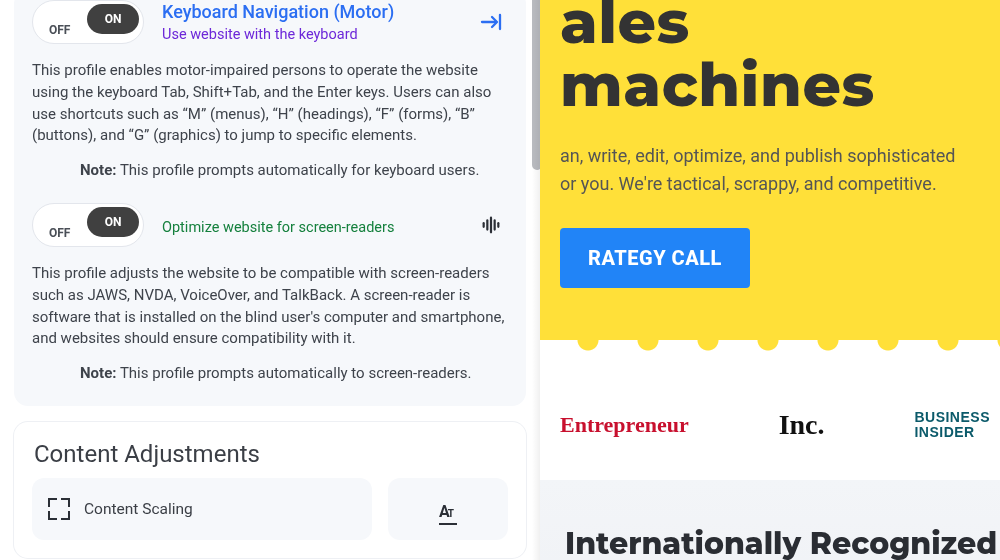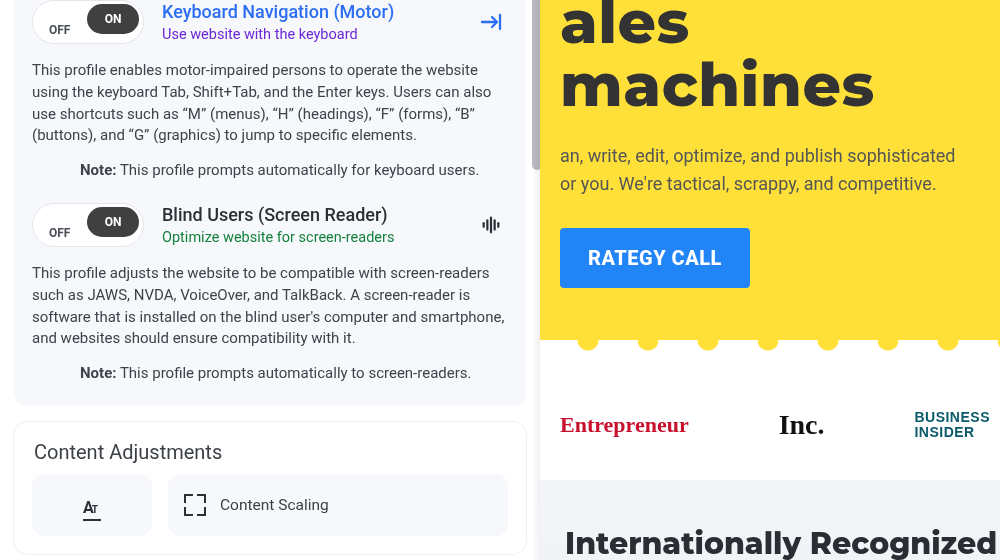--- a/index.html
+++ b/index.html
@@ -67,21 +67,21 @@
   }
   .scrollbar {
     position: absolute; right: -2px; top: 0; width: 10px; height: 180px;
     background: #b9bbc0; border-radius: 5px;
   }
   .card {
     background: #f6f8fb; border-radius: 14px; margin: 0 14px 16px 14px;
     padding: 18px 18px 20px 18px;
   }
   .section-title {
-    font-size: 20px; color: #3b3f46; margin: 12px 0 10px 20px; font-weight: 400;
+    font-size: 24px; color: #3b3f46; margin: 12px 0 10px 20px; font-weight: 400;
   }
 
   .profile { margin-bottom: 24px; }
   .prof-head { display: flex; align-items: center; gap: 18px; }
   .toggle {
     width: 112px; height: 44px; background: #fff; border: 1px solid #e3e6ec;
     border-radius: 999px; position: relative; display: flex; align-items: center;
     justify-content: space-between; padding: 16px 4px 0 16px; font-size: 12px;
     font-weight: 700; color: #4a4f57; cursor: pointer; flex-shrink: 0;
   }
@@ -192,21 +192,20 @@
         </div>
       </div>
 
       <div class="profile" style="margin-bottom:4px;">
         <div class="prof-head">
           <div class="toggle">
             <span>OFF</span>
             <span class="knob">ON</span>
           </div>
           <div class="prof-titles">
-            <div class="prof-title" style="color:#2b2f36">Blind Users (Screen Reader)</div>
             <div class="prof-sub muted">Optimize website for screen-readers</div>
           </div>
           <div class="prof-icon dark">
             <svg width="22" height="22" viewBox="0 0 24 24" fill="none" stroke="currentColor" stroke-width="2.4" stroke-linecap="round">
               <line x1="4" y1="10" x2="4" y2="14"></line>
               <line x1="8" y1="7" x2="8" y2="17"></line>
               <line x1="12" y1="4" x2="12" y2="20"></line>
               <line x1="16" y1="7" x2="16" y2="17"></line>
               <line x1="20" y1="10" x2="20" y2="14"></line>
             </svg>
@@ -217,25 +216,25 @@
           <b>Note:</b>
           <span>This profile prompts automatically to screen-readers.</span>
         </div>
       </div>
 
     </div>
 
     <div class="adjust-card">
       <div class="section-title" style="margin:0 0 6px 2px;">Content Adjustments</div>
       <div class="adjust-row">
-        <div class="adjust-item" style="max-width:120px; justify-content:center;">
-          <div class="aa-icon">A<span style="font-size:10px">T</span><span class="line"></span></div>
-        </div>
         <div class="adjust-item">
           <div class="icon corners"><span></span></div>
           <span>Content Scaling</span>
         </div>
+        <div class="adjust-item" style="max-width:120px; justify-content:center;">
+          <div class="aa-icon">A<span style="font-size:10px">T</span><span class="line"></span></div>
+        </div>
       </div>
     </div>
 
   </div>
 
 </div>
 
 </body></html>

